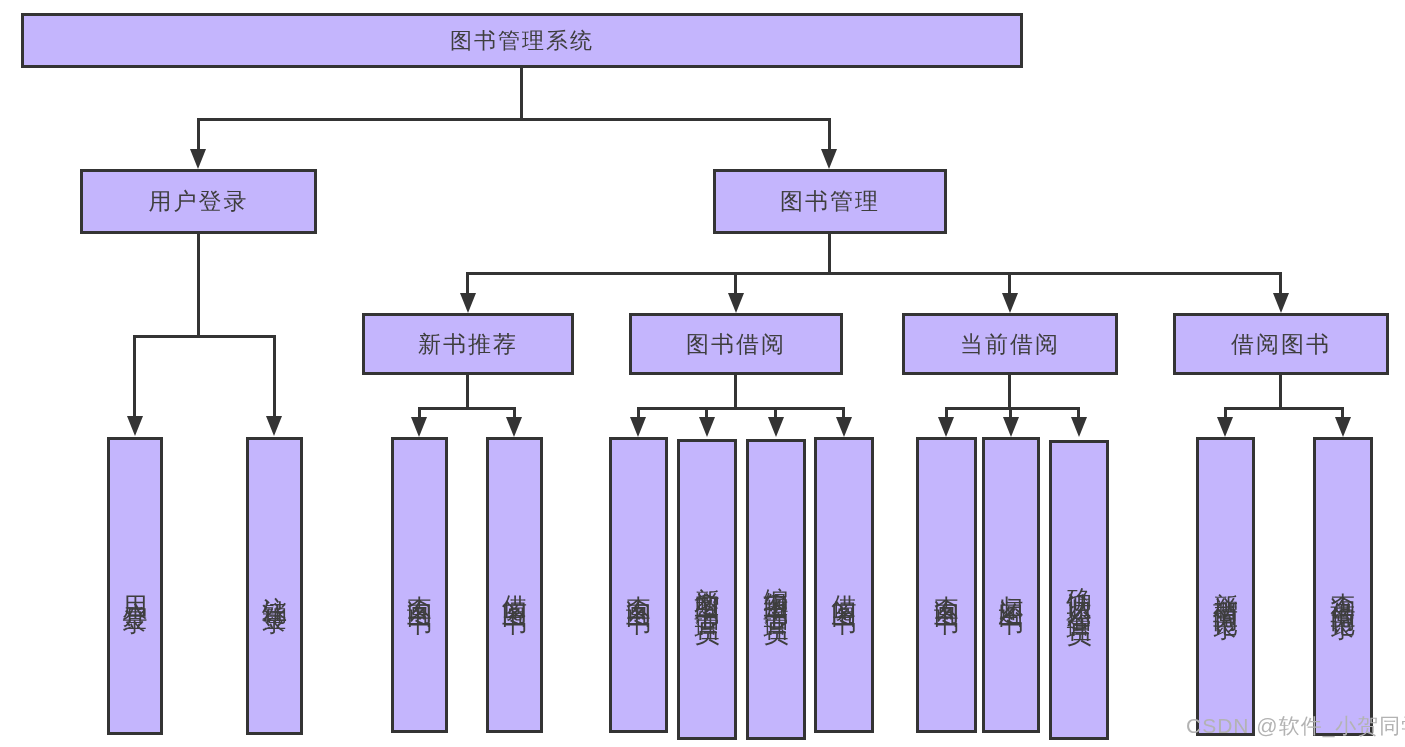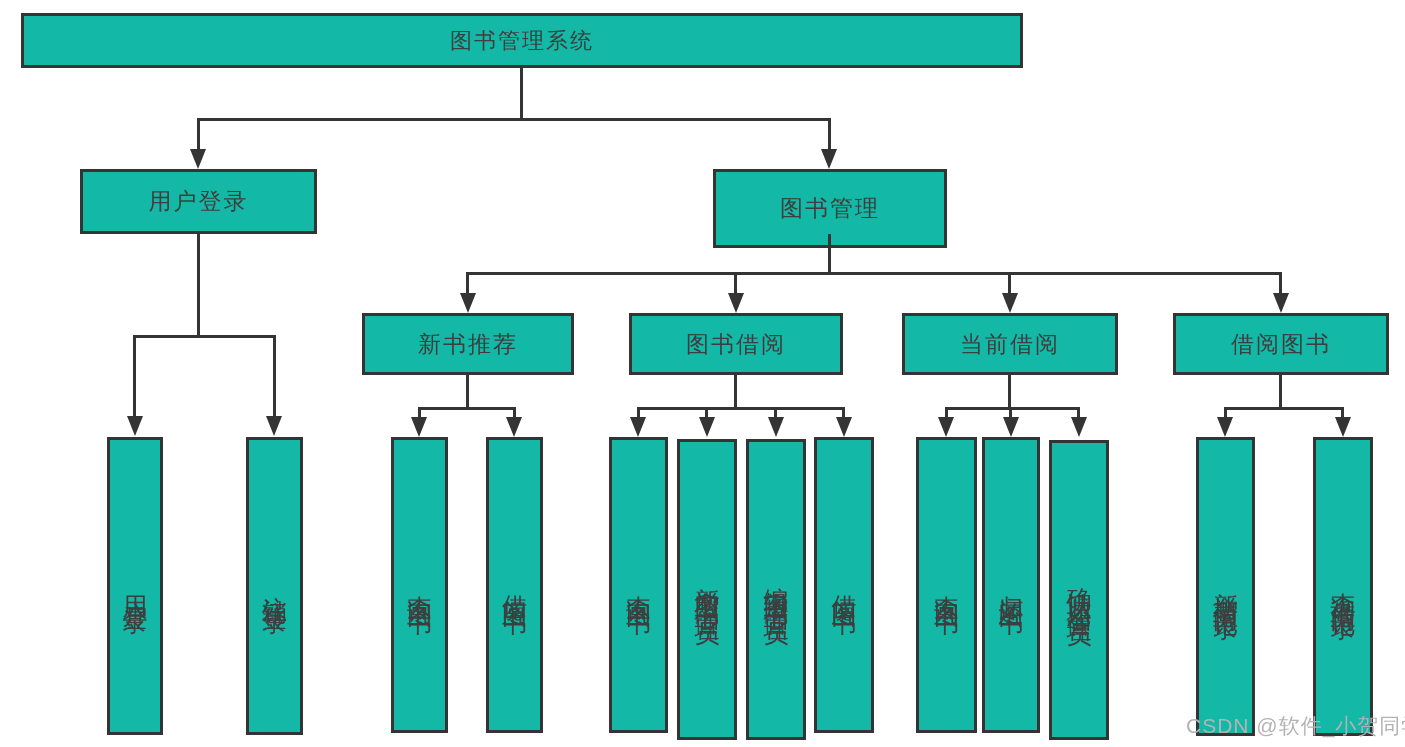--- a/index.html
+++ b/index.html
@@ -7,21 +7,21 @@
     width:1405px;height:747px;
     background:#ffffff;
     font-family:"Liberation Sans","DejaVu Sans",sans-serif;
     position:relative;
     overflow:hidden;
   }
   .canvas{position:absolute;left:0;top:0;width:1405px;height:747px;background:#ffffff;}
   .box{
     position:absolute;
     border:3px solid #343434;
-    background:#14b8a6;
+    background:#c4b5fd;
     box-sizing:border-box;
     display:flex;align-items:center;justify-content:center;
   }
   .hl{font-size:23px;color:#3e3e3e;letter-spacing:2px;white-space:nowrap;}
   .hl.big{font-size:22px;}
   .vt{
     writing-mode:vertical-rl;
     text-orientation:mixed;
     font-size:25px;
     letter-spacing:5px;
@@ -55,21 +55,21 @@
   <div class="ln v" style="left:520px;top:68px;height:50px"></div>
   <div class="ln h" style="left:197px;top:118px;width:634px"></div>
   <div class="ln v" style="left:197px;top:118px;height:31px"></div>
   <div class="ln v" style="left:828px;top:118px;height:31px"></div>
   <div class="ar" style="left:190px;top:149px"></div>
   <div class="ar" style="left:821px;top:149px"></div>
 
   <div class="box" style="left:80px;top:169px;width:237px;height:65px">
     <span class="hl">用户登录</span>
   </div>
-  <div class="box" style="left:713px;top:169px;width:234px;height:79px">
+  <div class="box" style="left:713px;top:169px;width:234px;height:65px">
     <span class="hl">图书管理</span>
   </div>
 
   <div class="ln v" style="left:197px;top:234px;height:101px"></div>
   <div class="ln h" style="left:133px;top:335px;width:143px"></div>
   <div class="ln v" style="left:133px;top:335px;height:81px"></div>
   <div class="ln v" style="left:273px;top:335px;height:81px"></div>
   <div class="ar" style="left:127px;top:416px"></div>
   <div class="ar" style="left:266px;top:416px"></div>
 

